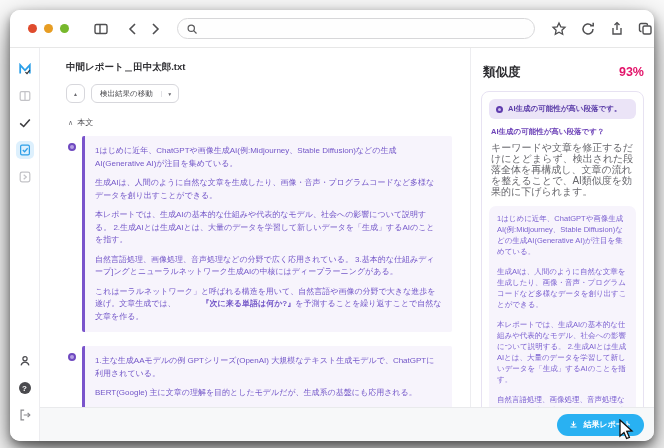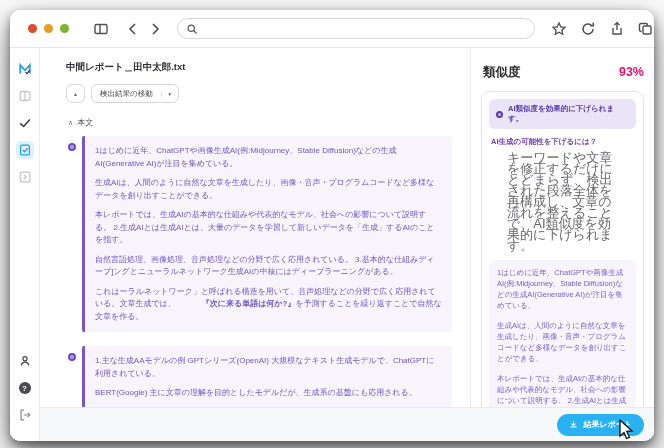--- a/index.html
+++ b/index.html
@@ -82,21 +82,21 @@
   .sim-row { display:flex; align-items:baseline; gap:12px; margin:6px 0 10px 2px;justify-content:space-between; }
   .sim-label { font-size:12.5px; font-weight:bold; color:#2b2b2f; }
   .sim-value { font-size:12.5px; font-weight:bold; color:#e3146a; }
   .panel-card { border:1px solid #e7e2f2; border-radius:8px; padding:7px; background:#fff; }
   .ai-banner {
     background:#ebe4f7; border-radius:6px; padding:5px 7px; display:flex; align-items:center; gap:5px; margin-bottom:8px;
   }
   .banner-dot { width:7px; height:7px; border-radius:50%; background:#cdbcee; border:2px solid #5f3cae; flex:0 0 auto; }
   .ai-banner span { font-size:7.5px; font-weight:bold; color:#5b3da8; }
   .advice-title { font-size:7.5px; font-weight:bold; color:#6d43b8; margin:2px 2px 5px; }
-  .advice-body { font-size:13px; line-height:11px; color:#67676c; margin:0 18px 9px; }
+  .advice-body { font-size:10px; line-height:11px; color:#67676c; margin:0 2px 9px; }
   .quote-block { background:#f7f4fc; border-radius:7px; padding:7px 8px; }
   .quote-block p { font-size:7.5px; line-height:11px; color:#7a5fd0; margin:0 0 9px; }
   .quote-block p:last-child { margin-bottom:0; }
   
   .footer {
     position:absolute; left:30px; right:0; bottom:0; height:34px;
     background:#f7f8f9; border-top:1px solid #e9eaec;
     display:flex; align-items:center; justify-content:flex-end; padding-right:10px;
   }
   .report-btn {
@@ -237,43 +237,43 @@
         <span class="section-caret">∧</span>
         <span>本文</span>
       </div>
 
       <div class="para-group">
         <span class="group-dot"></span>
         <p>1はじめに近年、ChatGPTや画像生成AI(例:Midjourney、Stable Diffusion)などの生成AI(Generative AI)が注目を集めている。</p>
         <p>生成AIは、人間のように自然な文章を生成したり、画像・音声・プログラムコードなど多様なデータを創り出すことができる。</p>
         <p>本レポートでは、生成AIの基本的な仕組みや代表的なモデル、社会への影響について説明する。 2.生成AIとは生成AIとは、大量のデータを学習して新しいデータを「生成」するAIのことを指す。</p>
         <p>自然言語処理、画像処理、音声処理などの分野で広く応用されている。 3.基本的な仕組みディープ]ングとニューラルネットワーク生成AIの中核にはディープラーニングがある。</p>
-        <p><span>これはーラルネットワーク」と呼ばれる構造を用いて、音声処理などの分野で広く応用されている。文章生成では、</span><span class="b">『次に来る単語は何か?』</span><span>を予測することを繰り返すことで自然な文章を作る。</span></p>
+        <p><span>これはーラルネットワーク」と呼ばれる構造を用いて、自然言語や画像の分野で大きな進歩を遂げ。文章生成では、</span><span class="b">『次に来る単語は何か?』</span><span>を予測することを繰り返すことで自然な文章を作る。</span></p>
       </div>
 
       <div class="para-group">
         <span class="group-dot"></span>
         <p>1.主な生成AAモデルの例 GPTシリーズ(OpenAI) 大規模なテキスト生成モデルで、ChatGPTに利用されている。</p>
         <p>BERT(Google) 主に文章の理解を目的としたモデルだが、生成系の基盤にも応用される。</p>
         <p>生成AIは、自然言語や画像の分野で大きな進歩を遂げ、私たちの生活やビジネスに新たな可能性をもたらしている。</p>
 
       </div>
     </div>
 
     <div class="panel">
       <div class="sim-row">
         <span class="sim-label">類似度</span>
         <span class="sim-value">93%</span>
       </div>
       <div class="panel-card">
         <div class="ai-banner">
           <span class="banner-dot"></span>
-          <span>AI類似度を効果的に下げられます。</span>
+          <span>AI生成の可能性が高い段落です。</span>
         </div>
-        <div class="advice-title">AI生成の可能性を下げるには？</div>
+        <div class="advice-title">AI生成の可能性が高い段落です？</div>
         <div class="advice-body">キーワードや文章を修正するだけにとどまらず、検出された段落全体を再構成し、文章の流れを整えることで、AI類似度を効果的に下げられます。</div>
         <div class="quote-block">
           <p>1はじめに近年、ChatGPTや画像生成AI(例:Midjourney、Stable Diffusion)などの生成AI(Generative AI)が注目を集めている。</p>
           <p>生成AIは、人間のように自然な文章を生成したり、画像・音声・プログラムコードなど多様なデータを創り出すことができる。</p>
           <p>本レポートでは、生成AIの基本的な仕組みや代表的なモデル、社会への影響について説明する。 2.生成AIとは生成AIとは、大量のデータを学習して新しいデータを「生成」するAIのことを指す。</p>
           <p>自然言語処理、画像処理、音声処理などの分野で広く応用されている。 3.基本的な仕組みディープ]ングとニューラルネットワーク生成AIの中核にはディープラーニングがある。</p>
 
         </div>
       </div>
     </div>

